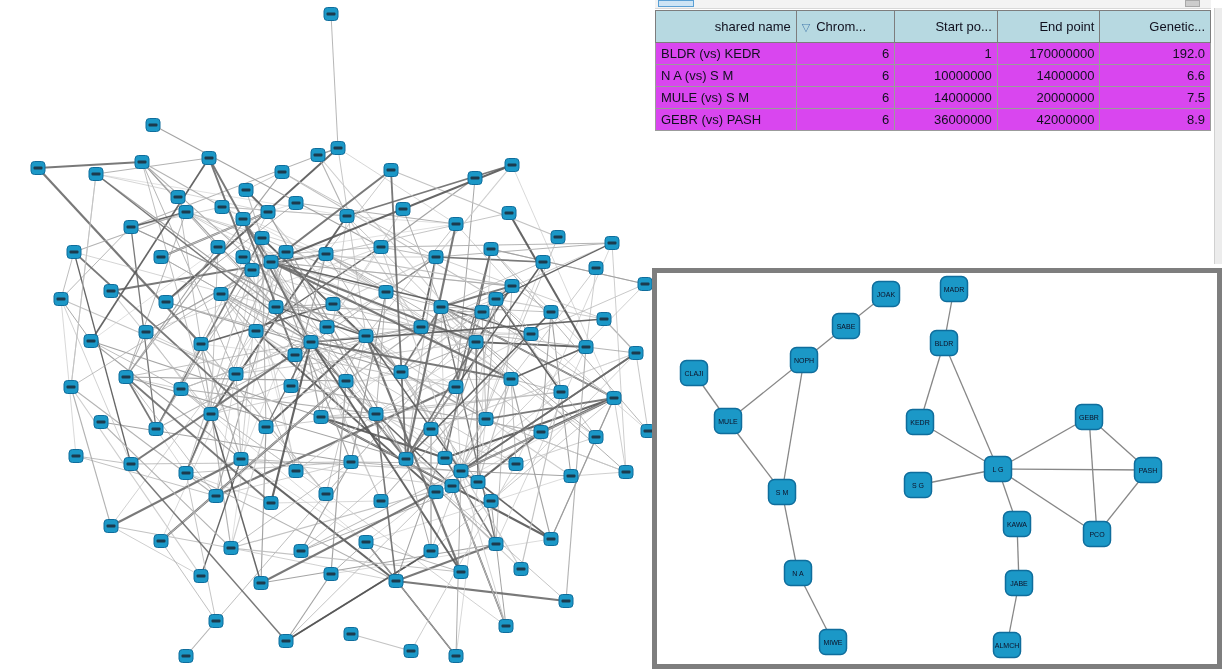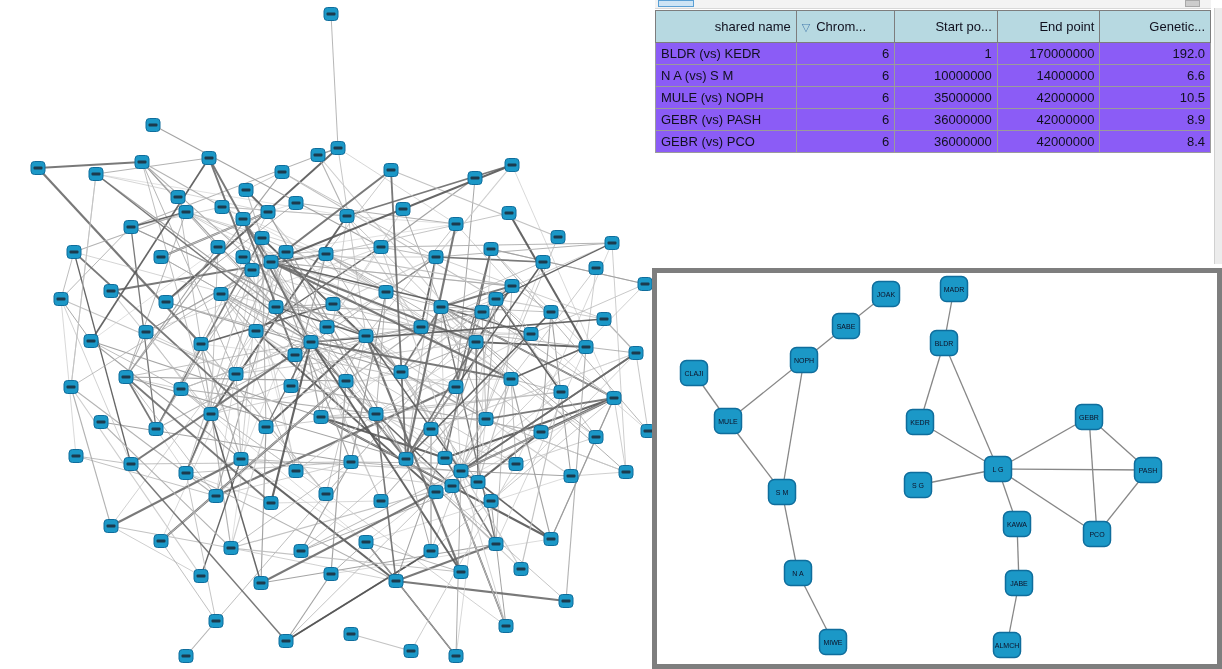--- a/index.html
+++ b/index.html
@@ -17,21 +17,21 @@
         border:1px solid #a8a8a8;box-sizing:border-box;}
   .vscroll{position:absolute;right:0;top:8px;width:7px;height:256px;background:#ececec;
            border-left:1px solid #d0d0d0;}
 
   
   .table-wrap{position:absolute;left:3px;top:10px;width:558px;}
   table.attr{border-collapse:collapse;table-layout:fixed;width:556px;font-size:13px;color:#10101e;
              border:1px solid #6e6e6e;}
   table.attr th{background:#b7d9e1;font-weight:400;height:31px;border:1px solid #7d7d7d;
                 padding:0 5px;white-space:nowrap;overflow:hidden;}
-  table.attr td{height:21px;border:1px solid #9b9b9b;background:#8b5cf6;padding:0 5px;
+  table.attr td{height:21px;border:1px solid #9b9b9b;background:#d946ef;padding:0 5px;
                 white-space:nowrap;overflow:hidden;}
   .ta-r{text-align:right;} .ta-l{text-align:left;margin-top:17px;}
   .funnel{color:#4a7fae;font-size:11px;margin-right:6px;}
 
   
   .net-panel{position:absolute;left:0;top:268px;width:560px;height:391px;border:5px solid #7e7e7e;
              background:#ffffff;}
   svg{display:block;}
 </style>
 </head>
@@ -1054,39 +1054,32 @@
             <td class="ta-r">192.0</td>
           </tr>
           <tr>
             <td class="ta-l">N A (vs) S M</td>
             <td class="ta-r">6</td>
             <td class="ta-r">10000000</td>
             <td class="ta-r">14000000</td>
             <td class="ta-r">6.6</td>
           </tr>
           <tr>
-            <td class="ta-l">MULE (vs) NOPH</td>
+            <td class="ta-l">MULE (vs) S M</td>
             <td class="ta-r">6</td>
-            <td class="ta-r">35000000</td>
-            <td class="ta-r">42000000</td>
-            <td class="ta-r">10.5</td>
+            <td class="ta-r">14000000</td>
+            <td class="ta-r">20000000</td>
+            <td class="ta-r">7.5</td>
           </tr>
           <tr>
             <td class="ta-l">GEBR (vs) PASH</td>
             <td class="ta-r">6</td>
             <td class="ta-r">36000000</td>
             <td class="ta-r">42000000</td>
             <td class="ta-r">8.9</td>
-          </tr>
-          <tr>
-            <td class="ta-l">GEBR (vs) PCO</td>
-            <td class="ta-r">6</td>
-            <td class="ta-r">36000000</td>
-            <td class="ta-r">42000000</td>
-            <td class="ta-r">8.4</td>
           </tr>
         </tbody>
       </table>
     </div>
 
     <div class="net-panel">
       <svg id="small-net" width="560" height="391" viewBox="0 0 560 391">
           <g>
             <line x1="297" y1="16" x2="287" y2="70" stroke="#878787" stroke-width="1.3"></line>
             <line x1="287" y1="70" x2="263" y2="149" stroke="#878787" stroke-width="1.3"></line>

